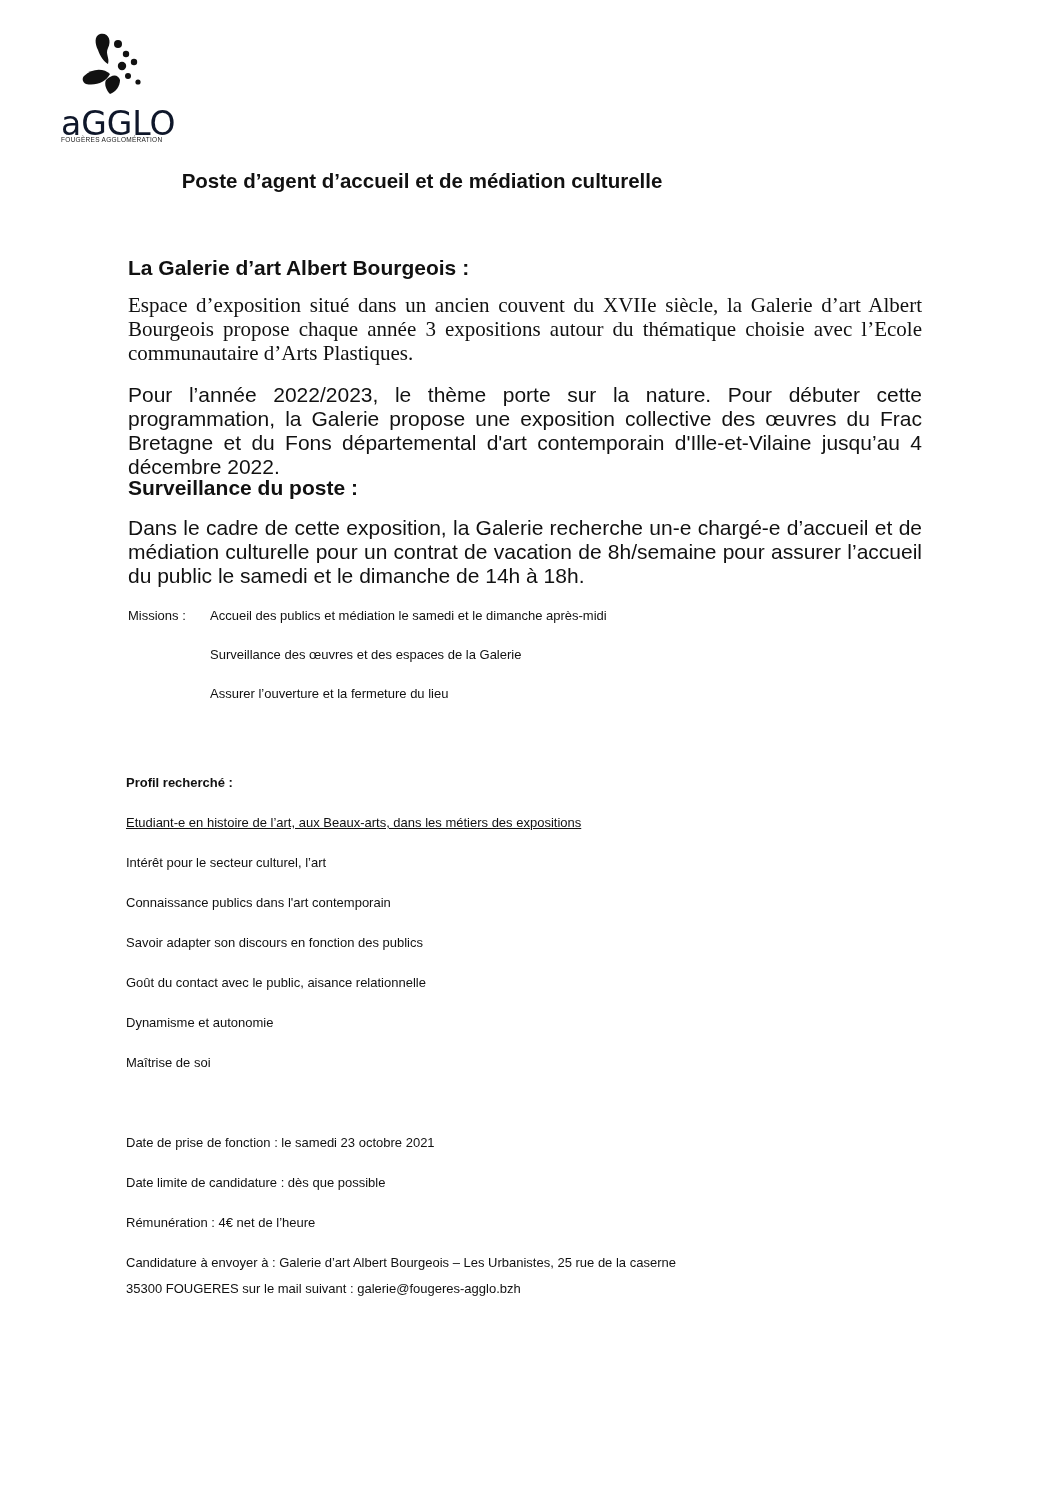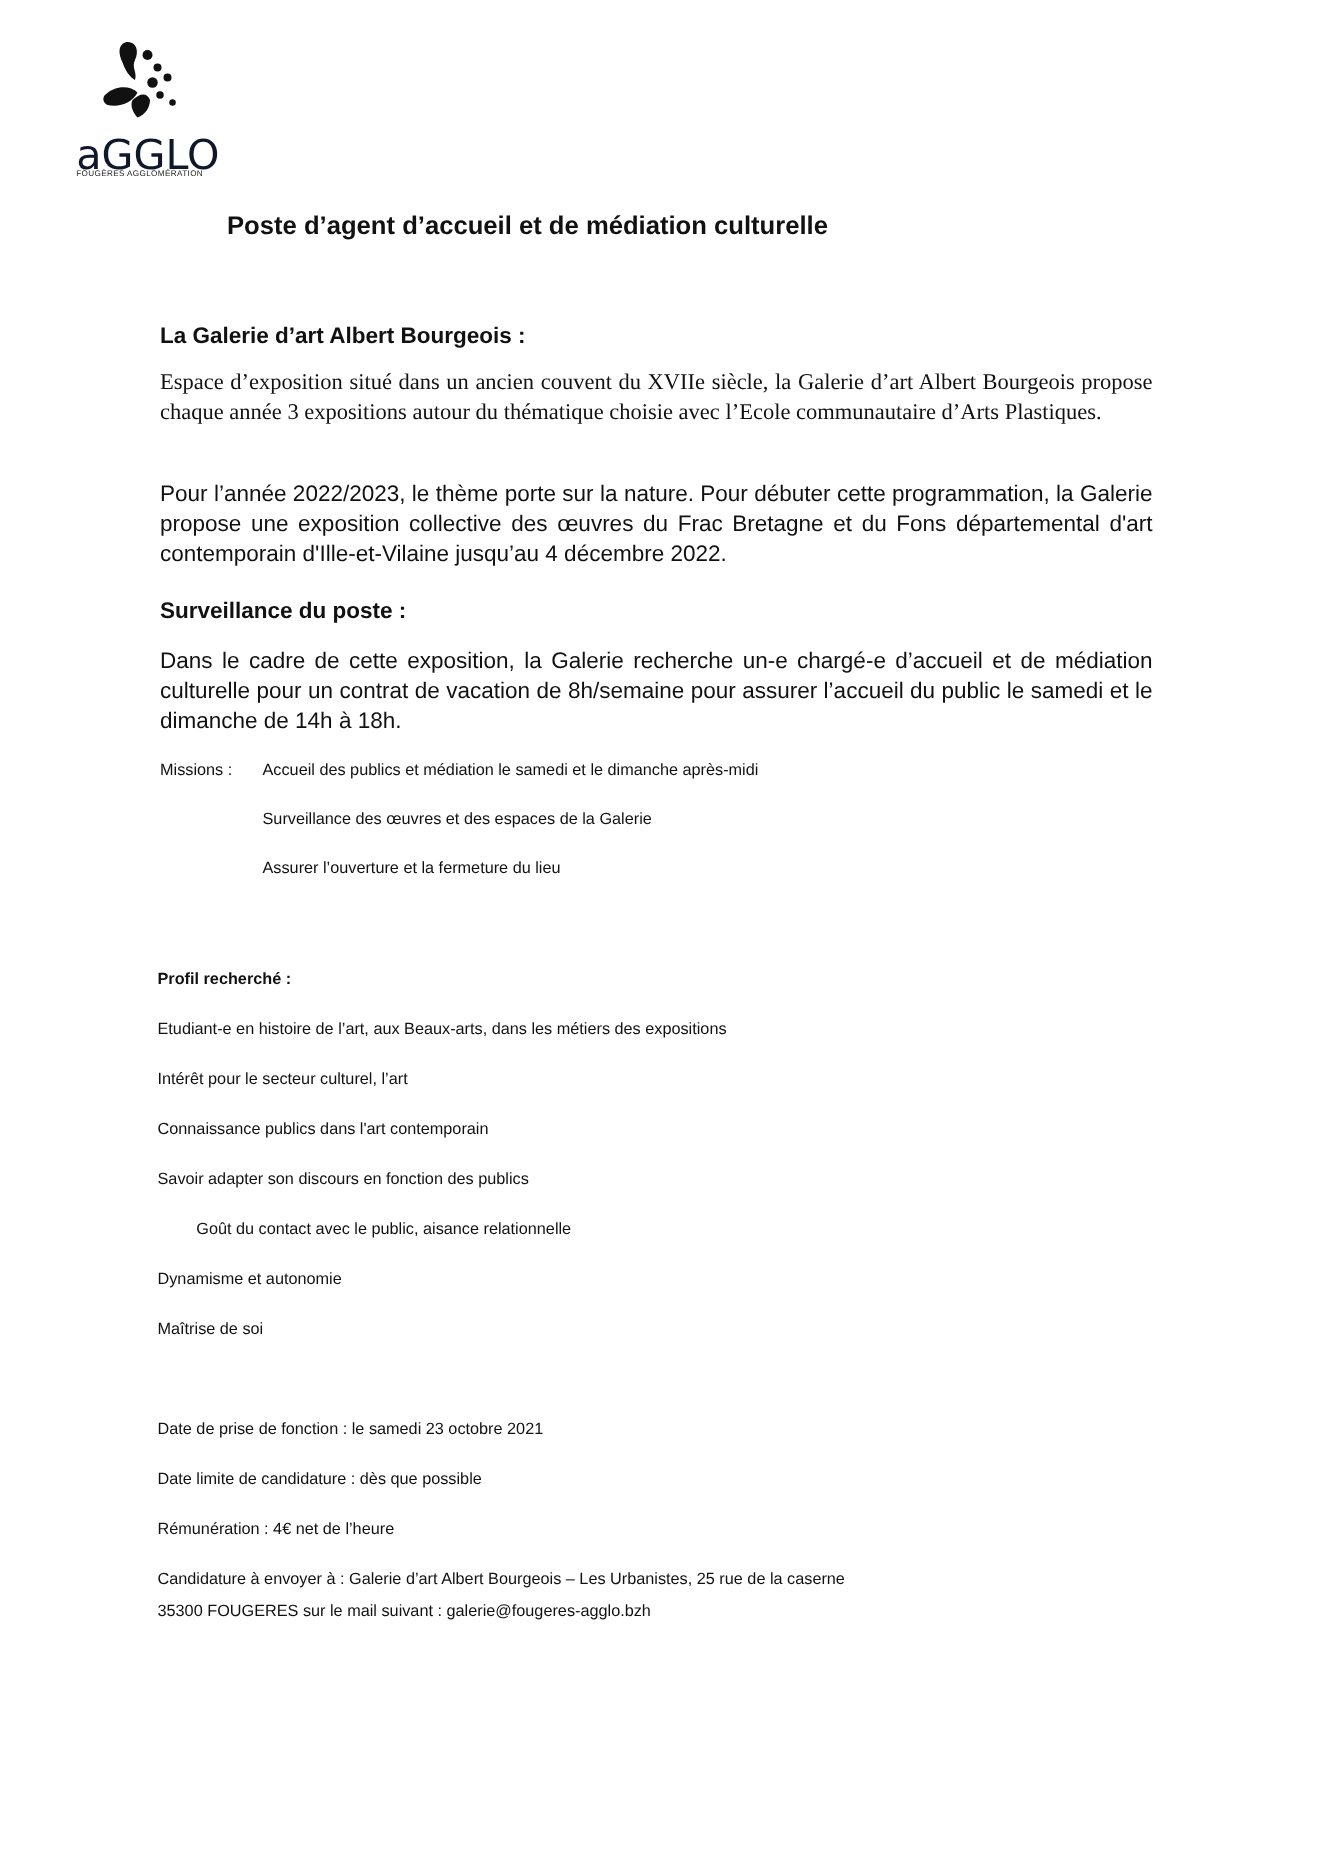--- a/index.html
+++ b/index.html
@@ -16,21 +16,21 @@
     font-family: "DejaVu Sans", sans-serif;
   }
   .logo-sub {
     position: absolute; left: 3px; top: 104px;
     font-size: 6.5px; letter-spacing: 0.3px; color: #222;
   }
   .title {
     position: absolute; left: 0; width: 844px; top: 169px;
     text-align: center; font-size: 20.5px; font-weight: 700;
   }
-  .p { position: absolute; font-size: 18px; line-height: 24px; }
+  .p { position: absolute; font-size: 21px; line-height: 24px; }
   .bold { font-weight: 700; }
   .just { left: 128px; width: 794px; text-align: justify; text-align-last: left; }
   .line { position: absolute; font-size: 13px; white-space: nowrap; }
 </style>
 </head>
 <body>
 
 <div class="logo">
   <svg width="70" height="72" viewBox="0 0 70 72">
     <g fill="#111">
@@ -57,25 +57,25 @@
 
 <div class="p bold" style="left:128px; top:476px;">Surveillance du poste :</div>
 <div class="p just" style="top:516px;">Dans le cadre de cette exposition, la Galerie recherche un-e chargé-e d’accueil et de médiation culturelle pour un contrat de vacation de 8h/semaine pour assurer l’accueil du public le samedi et le dimanche de 14h à 18h.</div>
 
 <div class="line" style="left:128px; top:608px;">Missions :</div>
 <div class="line" style="left:210px; top:608px;">Accueil des publics et médiation le samedi et le dimanche après-midi</div>
 <div class="line" style="left:210px; top:647px;">Surveillance des œuvres et des espaces de la Galerie</div>
 <div class="line" style="left:210px; top:686px;">Assurer l’ouverture et la fermeture du lieu</div>
 
 <div class="line bold" style="left:126px; top:775px;">Profil recherché :</div>
-<div class="line" style="left:126px; top:815px;">Etudiant-e en histoire de l’art, aux Beaux-arts, dans les métiers des expositions</div>
+<div class="line" style="left:126px; top:815px;text-decoration:underline;">Etudiant-e en histoire de l’art, aux Beaux-arts, dans les métiers des expositions</div>
 <div class="line" style="left:126px; top:855px;text-align:right;">Intérêt pour le secteur culturel, l’art</div>
 <div class="line" style="left:126px; top:895px;">Connaissance publics dans l'art contemporain</div>
 <div class="line" style="left:126px; top:935px;">Savoir adapter son discours en fonction des publics</div>
-<div class="line" style="left:126px; top:975px;margin-left:31px;">Goût du contact avec le public, aisance relationnelle</div>
+<div class="line" style="left:126px; top:975px;">Goût du contact avec le public, aisance relationnelle</div>
 <div class="line" style="left:126px; top:1015px;">Dynamisme et autonomie</div>
 <div class="line" style="left:126px; top:1055px;">Maîtrise de soi</div>
 
 <div class="line" style="left:126px; top:1135px;">Date de prise de fonction : le samedi 23 octobre 2021</div>
 <div class="line" style="left:126px; top:1175px;">Date limite de candidature : dès que possible</div>
 <div class="line" style="left:126px; top:1215px;">Rémunération : 4€ net de l’heure</div>
 <div class="line" style="left:126px; top:1255px;">Candidature à envoyer à : Galerie d’art Albert Bourgeois – Les Urbanistes, 25 rue de la caserne</div>
 <div class="line" style="left:126px; top:1281px;">35300 FOUGERES sur le mail suivant : galerie@fougeres-agglo.bzh</div>
 
 </body></html>

